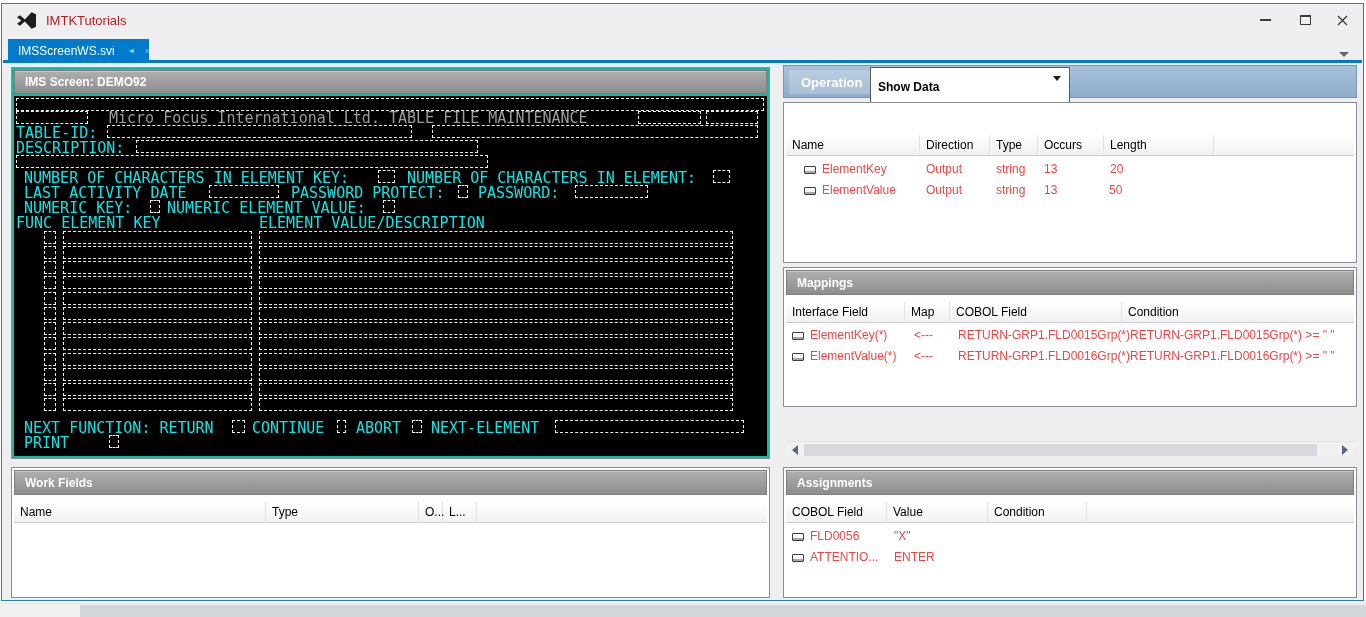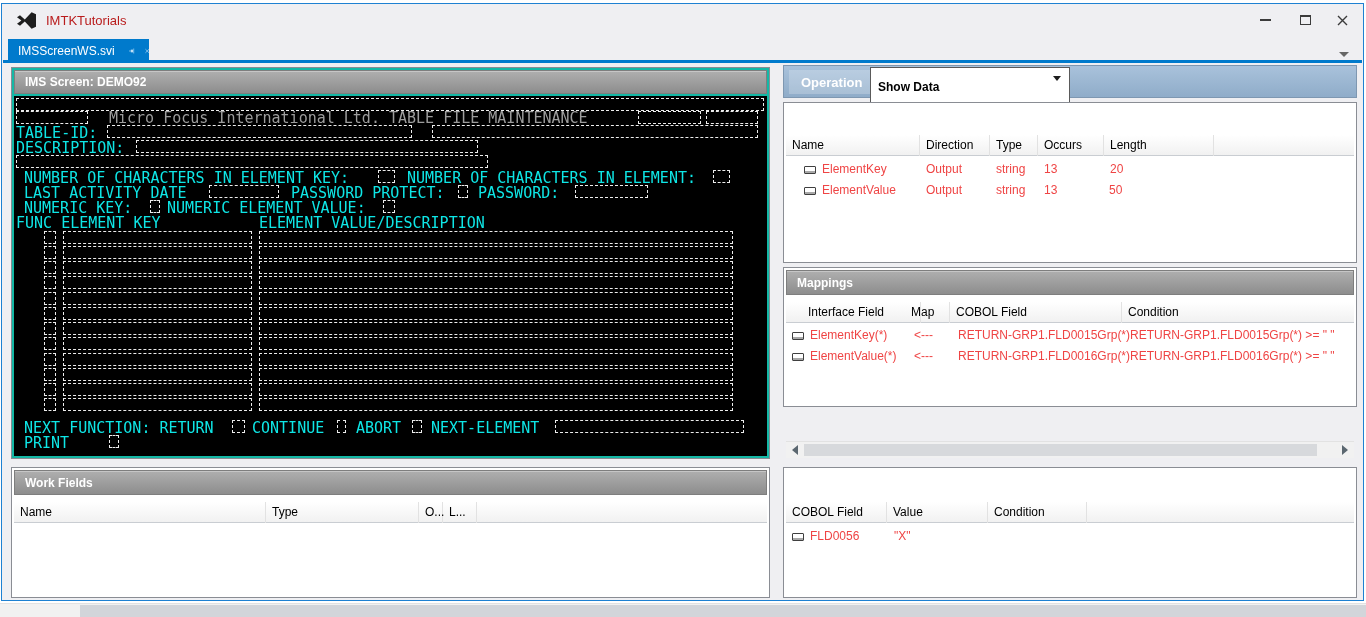--- a/index.html
+++ b/index.html
@@ -235,21 +235,21 @@
       <div class="cell" style="left:258px;">13</div>
       <div class="cell" style="left:323px;">50</div>
     </div>
   </div>
 
   <div class="abs panel" style="left:781px;top:263px;width:574px;height:140px;">
     <div class="abs panel-hd" style="left:2px;top:2px;width:568px;height:25px;">
       <span>Mappings</span>
     </div>
     <div class="abs thead" style="left:2px;top:34px;width:568px;height:21px;">
-      <div class="th" style="left:16px;width:119px;">Interface Field</div>
+      <div class="th" style="left:0;width:119px;">Interface Field</div>
       <div class="th" style="left:119px;width:45px;">Map</div>
       <div class="th" style="left:164px;width:172px;">COBOL Field</div>
       <div class="th" style="left:336px;width:232px;border-right:none;">Condition</div>
     </div>
     <div class="abs" style="left:2px;top:57px;width:568px;height:21px;">
       <div class="fld-icon" style="left:6px;"></div>
       <div class="cell" style="left:24px;">ElementKey(*)</div>
       <div class="cell" style="left:128px;">&lt;---</div>
       <div class="cell" style="left:172px;">RETURN-GRP1.FLD0015Grp(*)</div>
       <div class="cell" style="left:344px;">RETURN-GRP1.FLD0015Grp(*) &gt;= " "</div>
@@ -262,30 +262,39 @@
       <div class="cell" style="left:344px;">RETURN-GRP1.FLD0016Grp(*) &gt;= " "</div>
     </div>
     <div class="abs sb-track" style="left:2px;top:173px;width:568px;height:17px;">
       <div class="abs sb-arrow-l" style="left:6px;top:3px;"></div>
       <div class="abs sb-thumb" style="left:18px;top:2px;width:513px;height:12px;"></div>
       <div class="abs sb-arrow-r" style="left:556px;top:3px;"></div>
     </div>
   </div>
 
   <div class="abs panel" style="left:781px;top:463px;width:574px;height:131px;">
+    <div class="abs panel-hd" style="left:2px;top:2px;width:568px;height:25px;">
+      <span>Assignments</span>
+    </div>
     <div class="abs thead" style="left:2px;top:34px;width:568px;height:21px;">
       <div class="th" style="left:0;width:101px;">COBOL Field</div>
       <div class="th" style="left:101px;width:101px;">Value</div>
       <div class="th" style="left:202px;width:99px;">Condition</div>
     </div>
     <div class="abs" style="left:2px;top:58px;width:568px;height:21px;">
       <div class="fld-icon" style="left:6px;"></div>
       <div class="cell" style="left:24px;">FLD0056</div>
       <div class="cell" style="left:108px;">"X"</div>
       <div class="cell" style="left:210px;"></div>
     </div>
+    <div class="abs" style="left:2px;top:79px;width:568px;height:21px;">
+      <div class="fld-icon" style="left:6px;"></div>
+      <div class="cell" style="left:24px;">ATTENTIO...</div>
+      <div class="cell" style="left:108px;">ENTER</div>
+      <div class="cell" style="left:210px;"></div>
+    </div>
   </div>
 
 </div>
 
 <div class="abs sb-track" style="left:0;top:603px;width:1366px;height:14px;">
   <div class="abs sb-thumb" style="left:80px;top:1px;width:1286px;height:12px;background:#D2D5DA;"></div>
 </div>
 
 </body></html>

